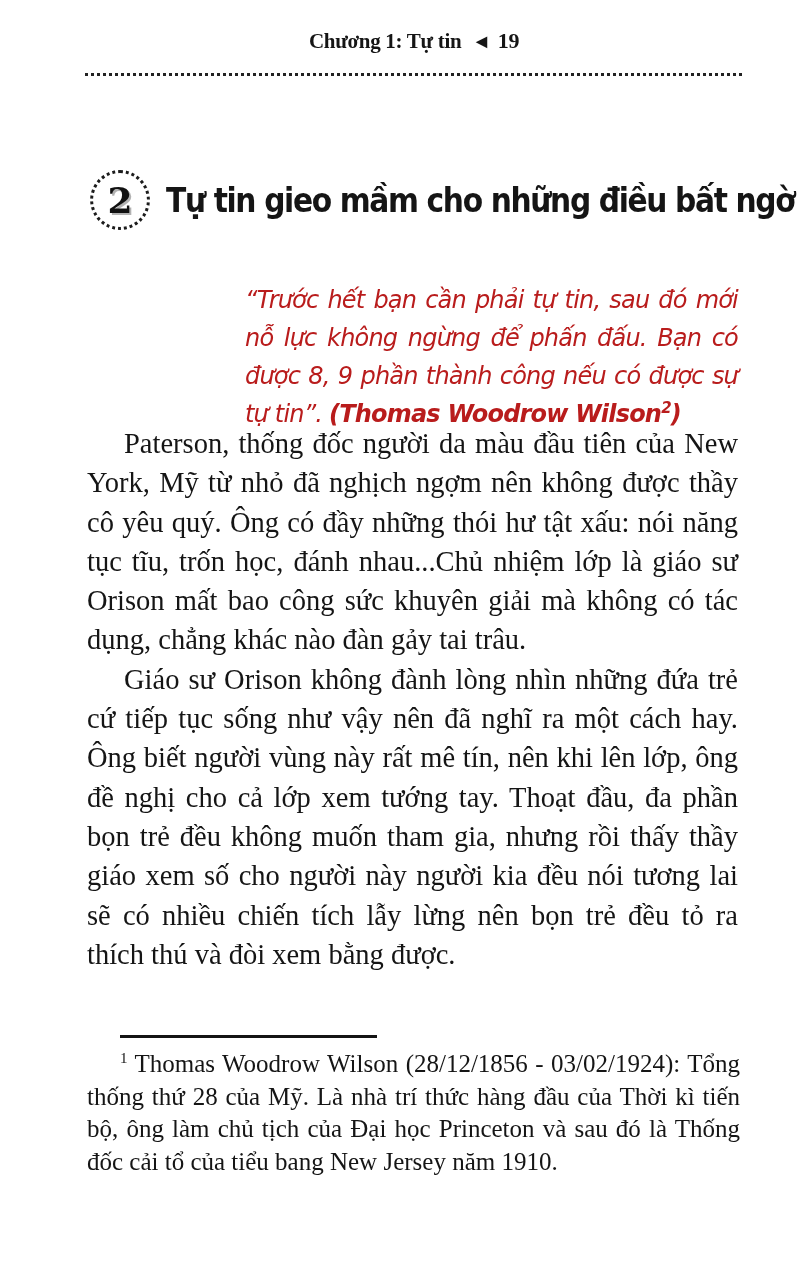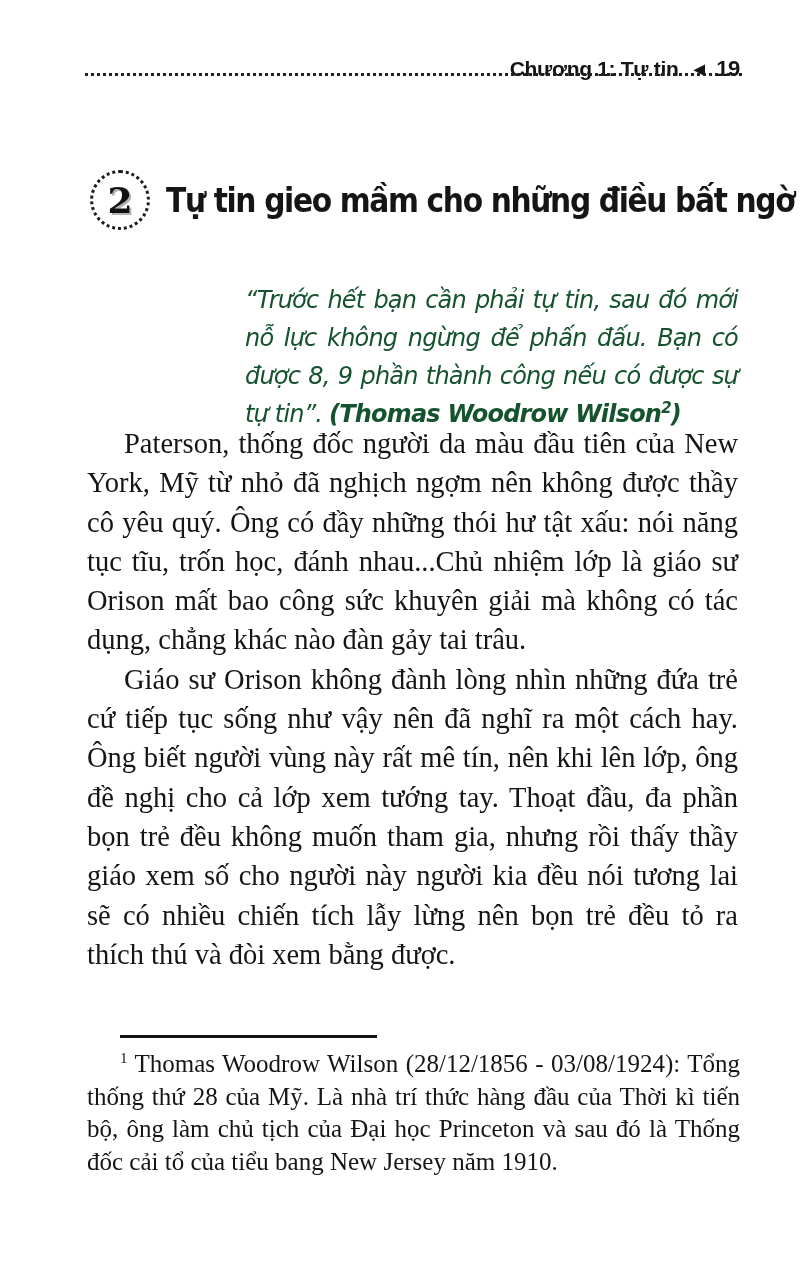--- a/index.html
+++ b/index.html
@@ -7,23 +7,23 @@
     position:relative;
     width:800px;height:1267px;
     margin:0 auto;
     background:#ffffff;
     color:#151515;
     overflow:hidden;
     font-family:"Liberation Serif", serif;
   }
   
   .header{
-    position:absolute;top:56px;left:88px;right:60px;
-    text-align:right;
-    font-family:Liberation Sans, sans-serif;
+    position:absolute;top:28px;left:88px;right:60px;
+    text-align:center;
+    font-family:Liberation Serif, serif;
     font-size:21px;font-weight:bold;
     letter-spacing:-0.3px;
     white-space:nowrap;
   }
   .header .chapter{font-weight:600;}
   .header .arrow{font-size:14px;vertical-align:2px;margin:0 6px 0 10px;}
   .header .pagenum{font-weight:bold;font-size:22px;}
   .header-rule{
     position:absolute;top:73px;left:85px;right:58px;height:0;
     border-top:3px dotted #222;
@@ -54,21 +54,21 @@
     transform-origin:left center;
   }
   
   .quote{
     position:absolute;top:281px;left:245px;width:493px;
     font-family:"DejaVu Sans", sans-serif;
     font-style:italic;
     font-size:24px;line-height:38px;
     letter-spacing:-0.8px;
     text-align:justify;
-    color:#14532d;
+    color:#b91c1c;
   }
   .quote .attrib{font-weight:bold;}
   .quote sup{font-size:15px;line-height:0;}
   
   .body-text{
     position:absolute;top:424px;left:87px;width:651px;
     font-size:28.5px;line-height:39.3px;
     text-align:justify;
   }
   .body-text p{margin:0;text-indent:37px;}
@@ -109,17 +109,17 @@
   </div>
 
   <div class="body-text">
     <p>Paterson, thống đốc người da màu đầu tiên của New York, Mỹ từ nhỏ đã nghịch ngợm nên không được thầy cô yêu quý. Ông có đầy những thói hư tật xấu: nói năng tục tĩu, trốn học, đánh nhau...Chủ nhiệm lớp là giáo sư Orison mất bao công sức khuyên giải mà không có tác dụng, chẳng khác nào đàn gảy tai trâu.</p>
     <p>Giáo sư Orison không đành lòng nhìn những đứa trẻ cứ tiếp tục sống như vậy nên đã nghĩ ra một cách hay. Ông biết người vùng này rất mê tín, nên khi lên lớp, ông đề nghị cho cả lớp xem tướng tay. Thoạt đầu, đa phần bọn trẻ đều không muốn tham gia, nhưng rồi thấy thầy giáo xem số cho người này người kia đều nói tương lai sẽ có nhiều chiến tích lẫy lừng nên bọn trẻ đều tỏ ra thích thú và đòi xem bằng được.</p>
   </div>
 
   <div class="footnote-rule"></div>
   <div class="footnote">
     <p>
-      <sup>1</sup><span> Thomas Woodrow Wilson (28/12/1856 - 03/08/1924): Tổng thống thứ 28 của Mỹ. Là nhà trí thức hàng đầu của Thời kì tiến bộ, ông làm chủ tịch của Đại học Princeton và sau đó là Thống đốc cải tổ của tiểu bang New Jersey năm 1910.</span>
+      <sup>1</sup><span> Thomas Woodrow Wilson (28/12/1856 - 03/02/1924): Tổng thống thứ 28 của Mỹ. Là nhà trí thức hàng đầu của Thời kì tiến bộ, ông làm chủ tịch của Đại học Princeton và sau đó là Thống đốc cải tổ của tiểu bang New Jersey năm 1910.</span>
     </p>
   </div>
 
 </div>
 
 </body></html>

